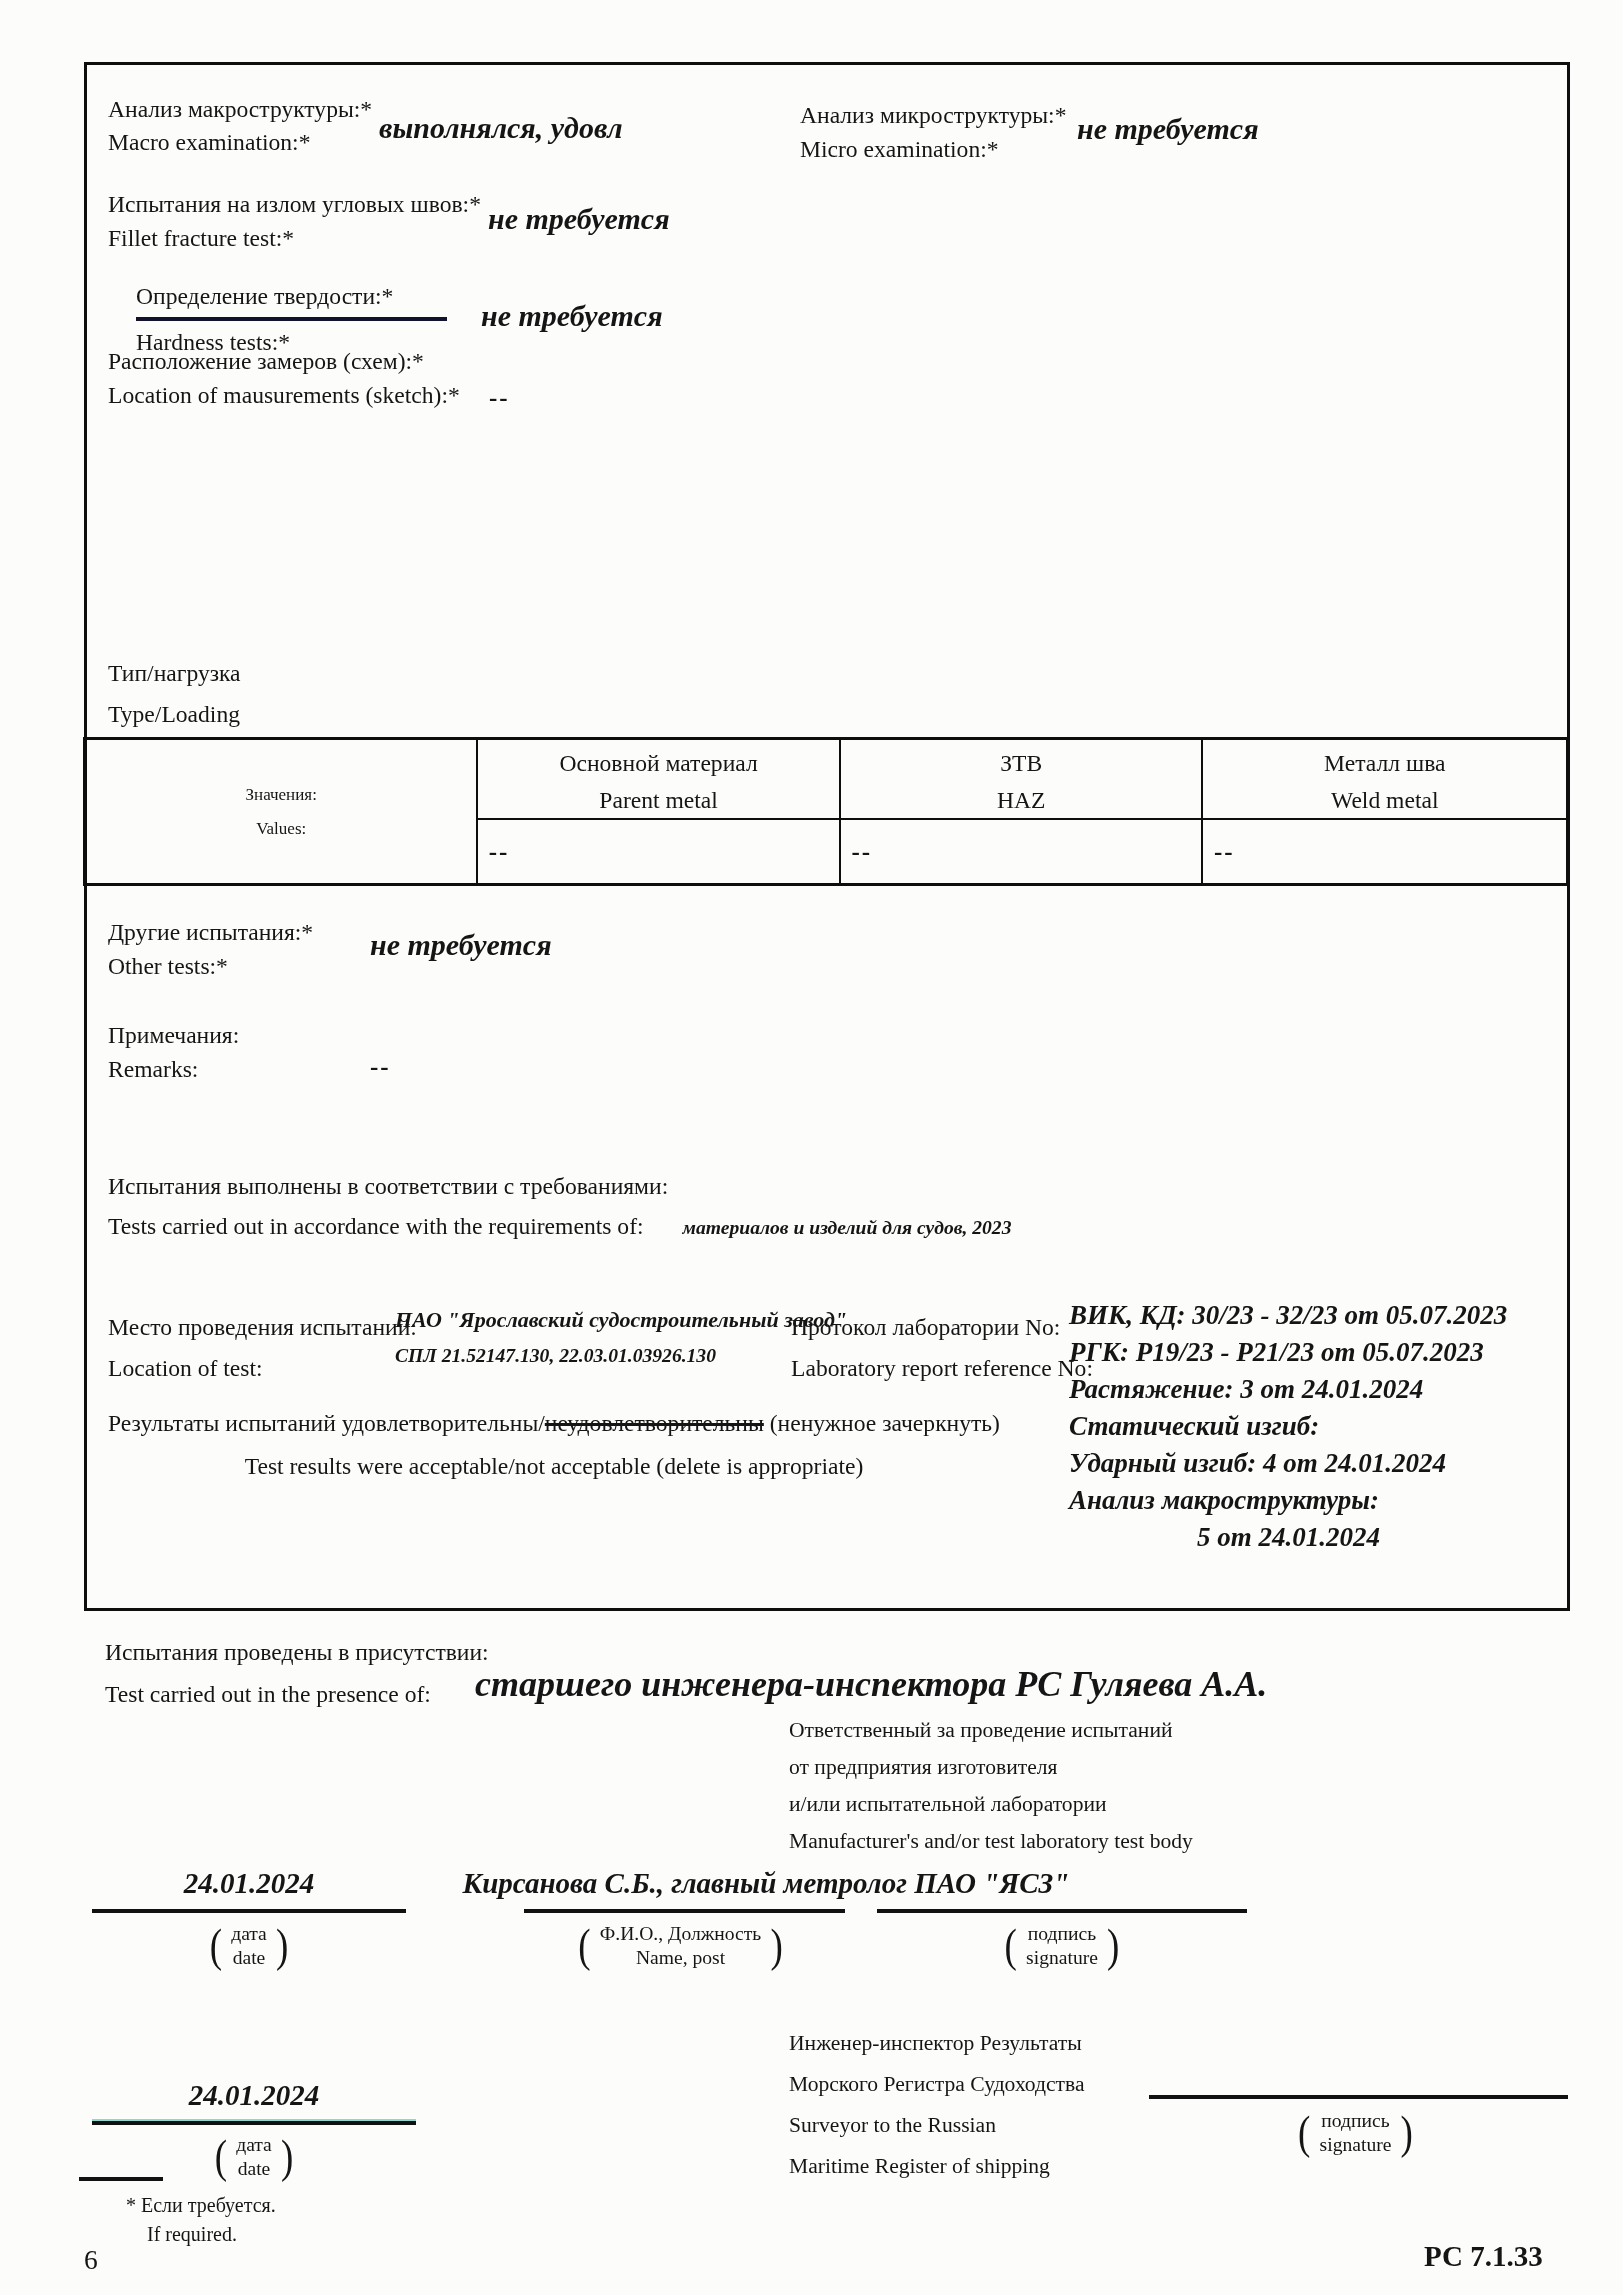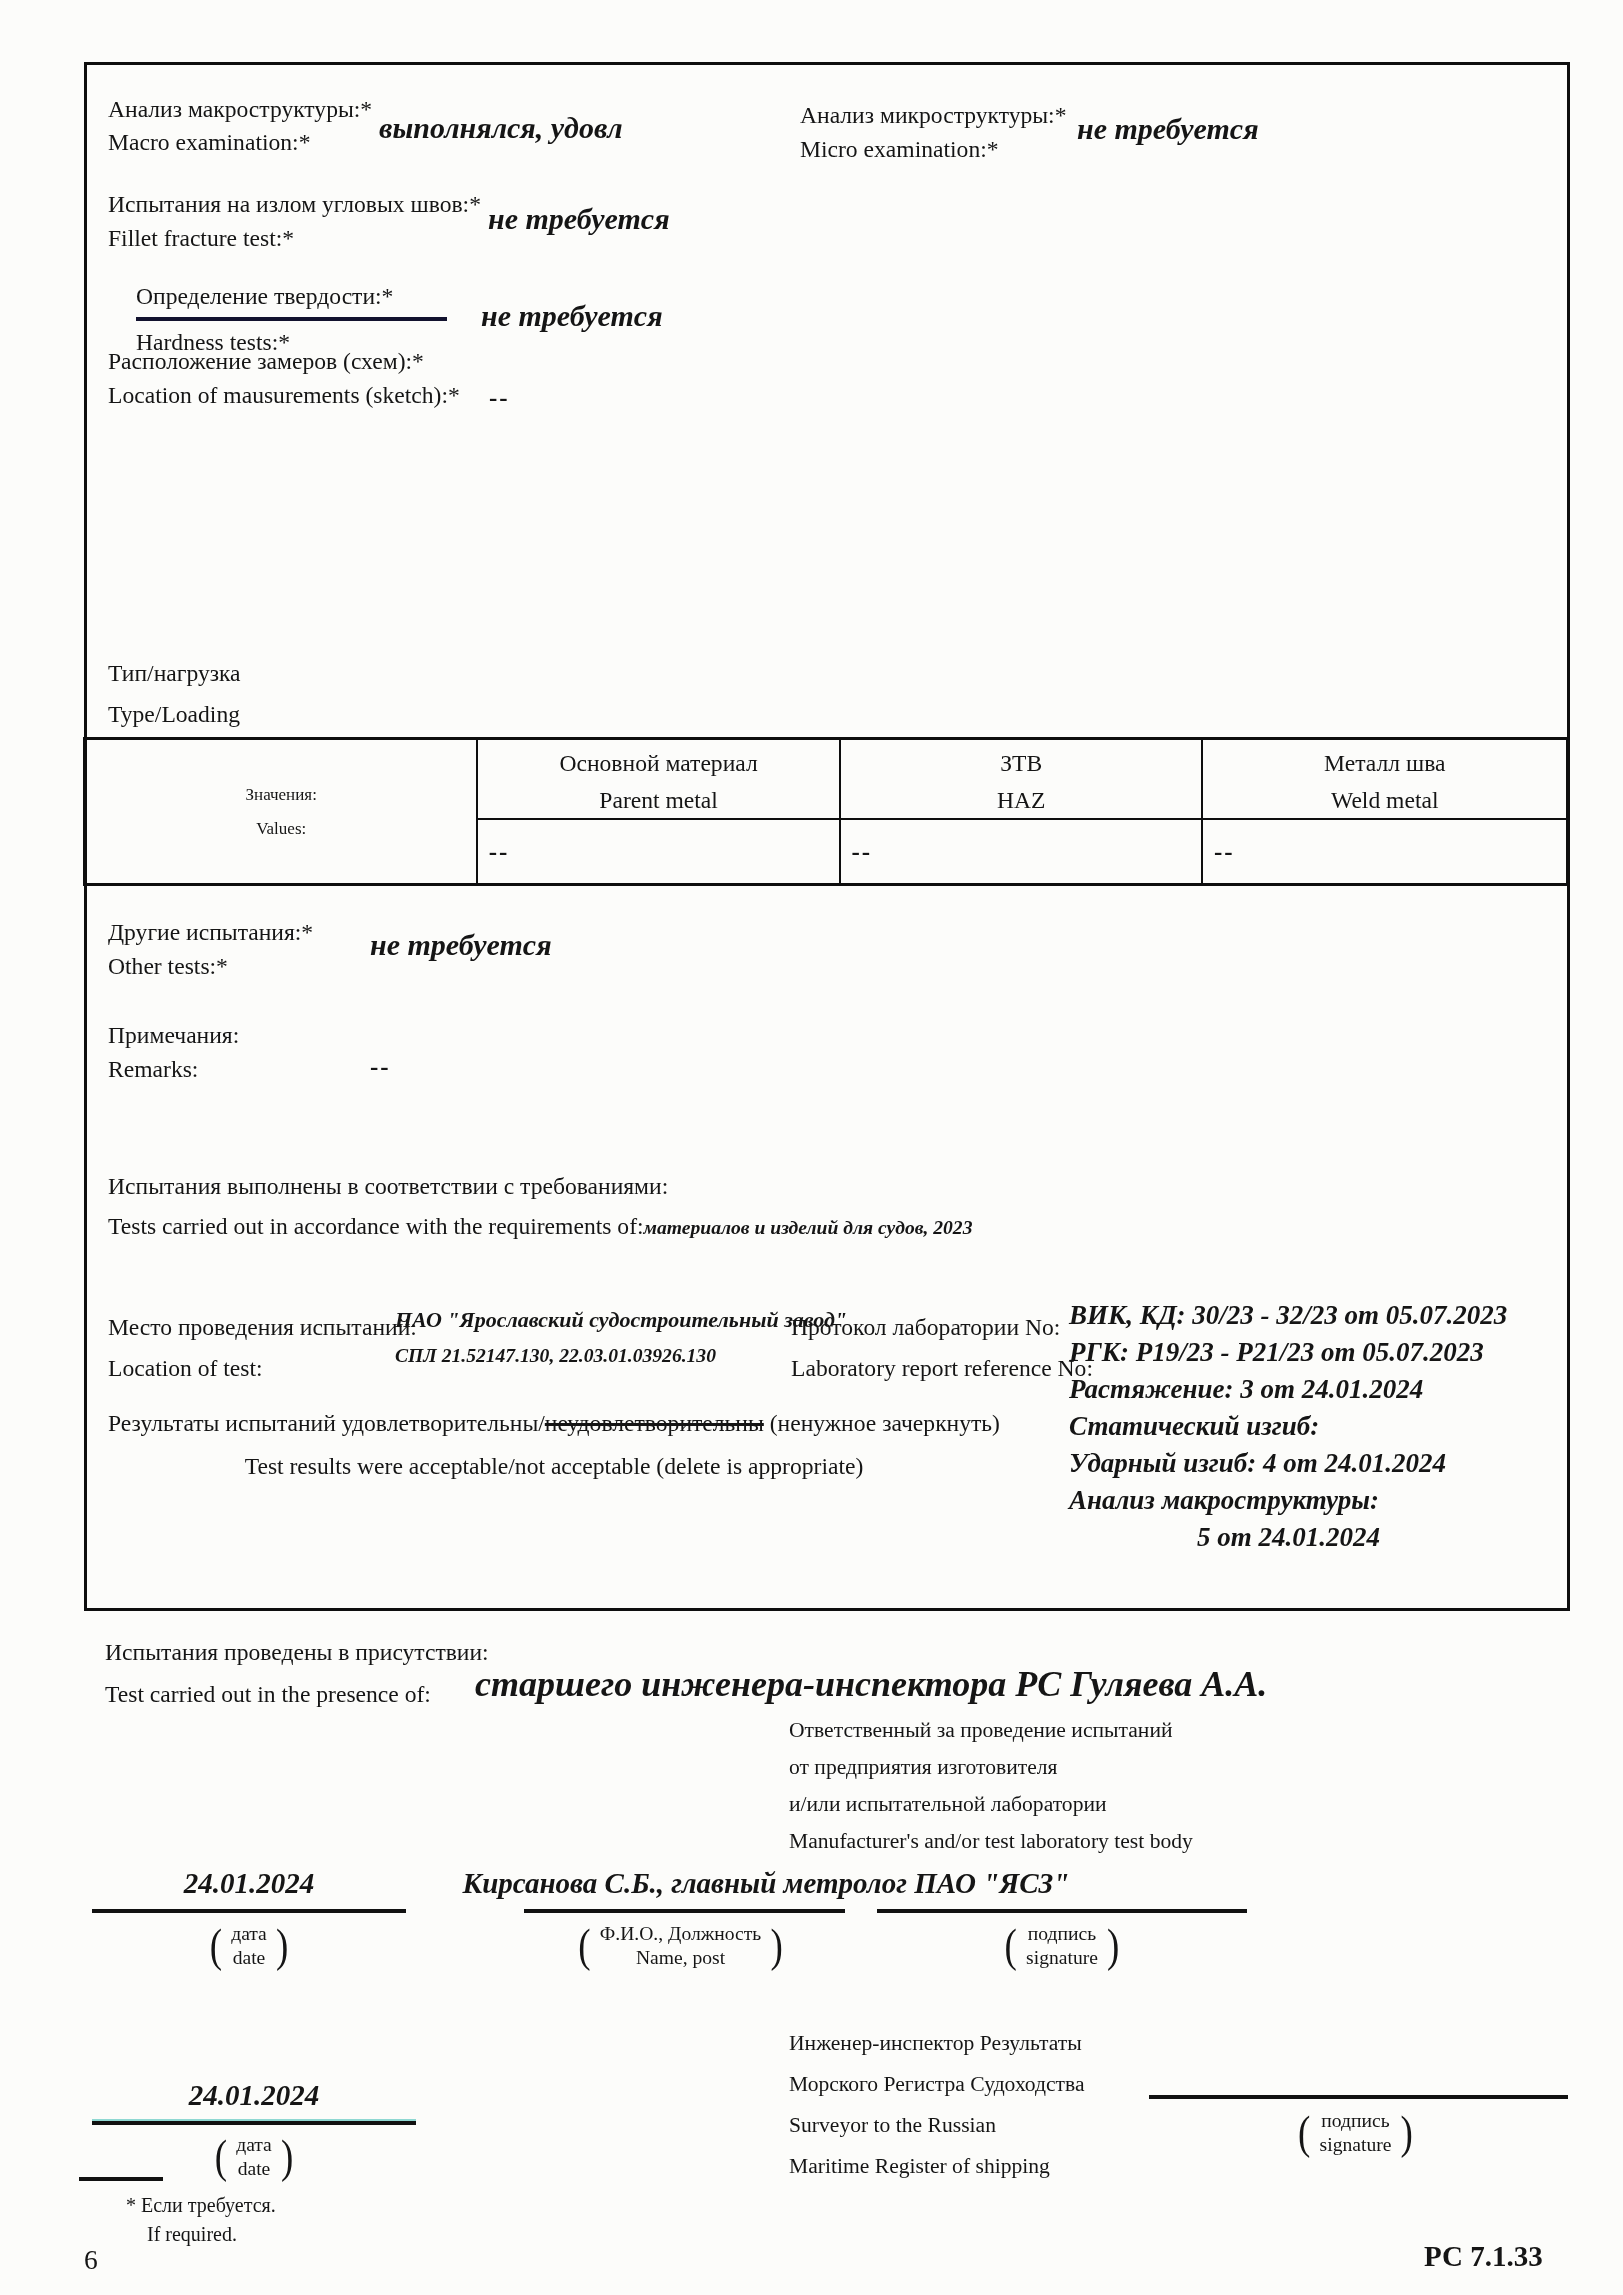--- a/index.html
+++ b/index.html
@@ -131,21 +131,21 @@
     <div class="abs label" style="left:21px;top:954px;">
       <div>Примечания:</div>
       <div>Remarks:</div>
     </div>
     <div class="abs dash" style="left:283px;top:988px;">--</div>
 
     <div class="abs" style="left:21px;top:1105px;width:1447px;">
       <div style="display:flex;align-items:baseline;gap:11.8px;">
         <span class="label">Испытания выполнены в соответствии с требованиями:</span>
       </div>
-      <div style="display:flex;align-items:baseline;margin-top:6.5px;text-align:right;">
+      <div style="display:flex;align-items:baseline;gap:39px;margin-top:6.5px;text-align:right;">
         <span class="label">Tests carried out in accordance with the requirements of:</span>
         <span class="hand-sm">материалов и изделий для судов, 2023</span>
       </div>
     </div>
 
     <div class="abs label" style="left:21px;top:1242px;line-height:1.75;">
       <div>Место проведения испытаний:</div>
       <div>Location of test:</div>
     </div>
     <div class="abs" style="left:308px;top:1242px;">

